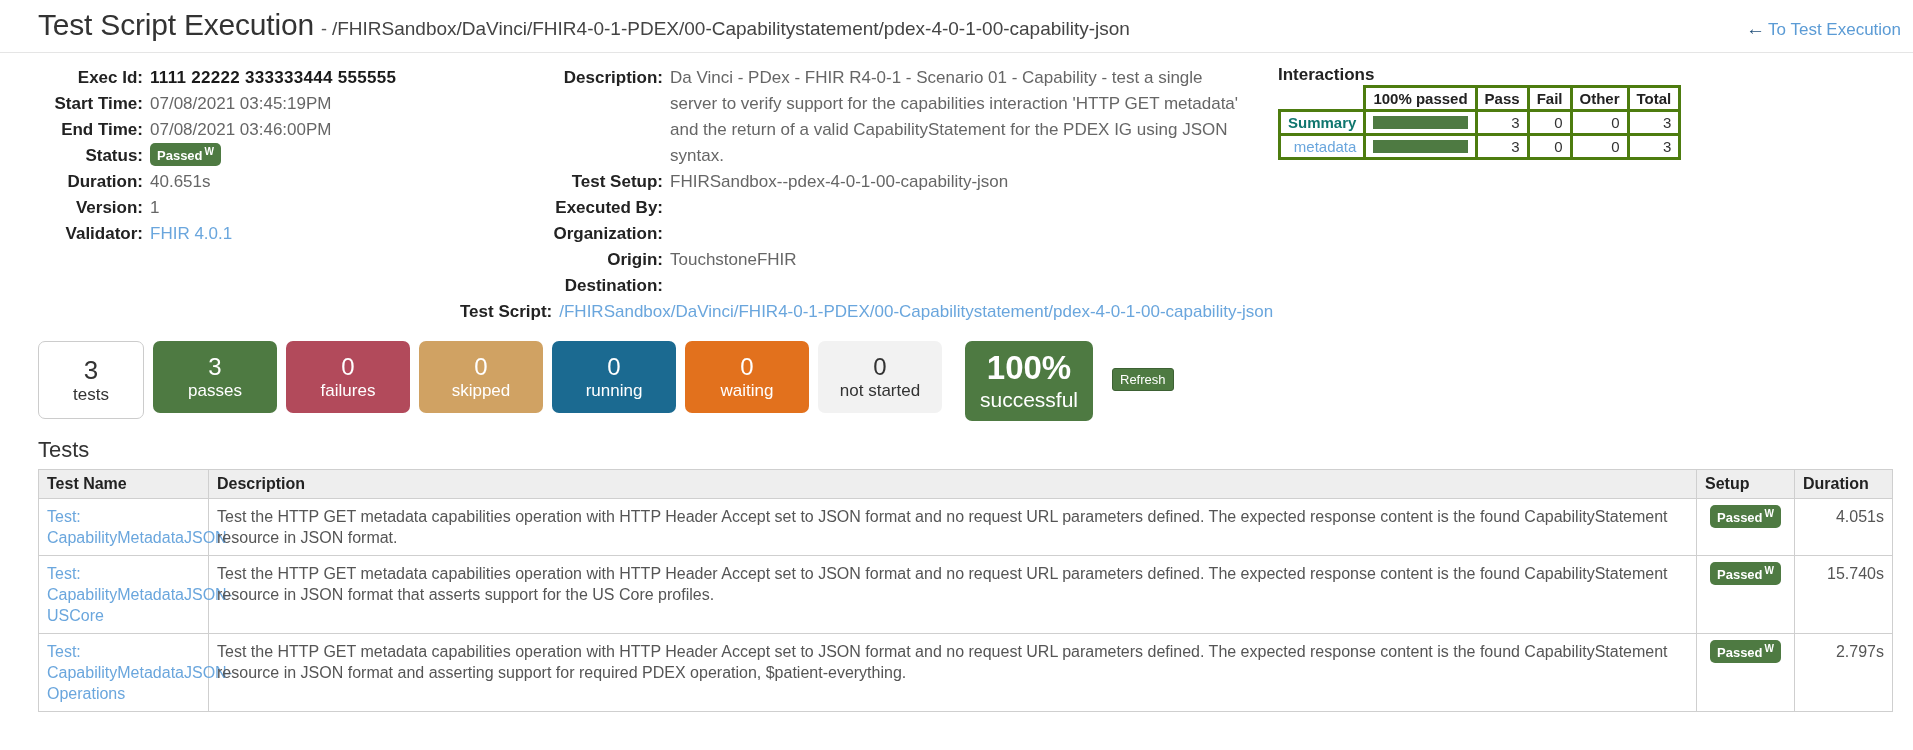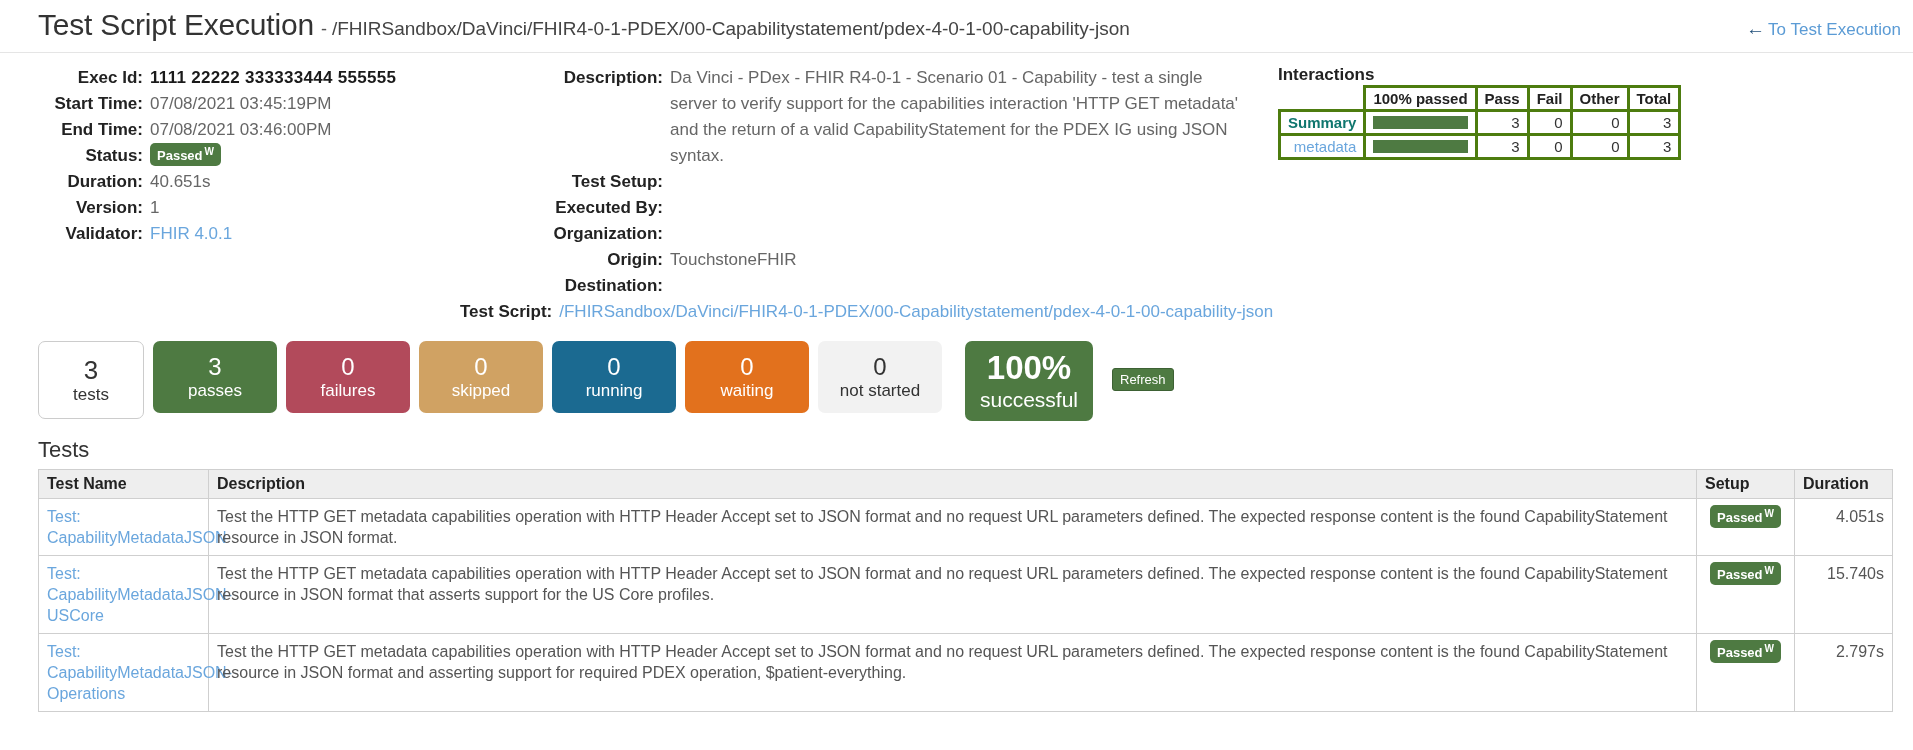--- a/index.html
+++ b/index.html
@@ -256,20 +256,21 @@
       </div>
     </div>
 
   <div class="col-mid" id="col-mid">
       <div class="kv-row">
         <div class="kv-label">Description:</div>
         <div class="kv-value wrap">Da Vinci - PDex - FHIR R4-0-1 - Scenario 01 - Capability - test a single server to verify support for the capabilities interaction 'HTTP GET metadata' and the return of a valid CapabilityStatement for the PDEX IG using JSON syntax.</div>
       </div>
       <div class="kv-row">
         <div class="kv-label">Test Setup:</div>
+        <div class="kv-value ">FHIRSandbox--pdex-4-0-1-00-capability-json</div>
       </div>
       <div class="kv-row">
         <div class="kv-label">Executed By:</div>
         <div class="kv-value "></div>
       </div>
       <div class="kv-row">
         <div class="kv-label">Organization:</div>
         <div class="kv-value "></div>
       </div>
       <div class="kv-row">

